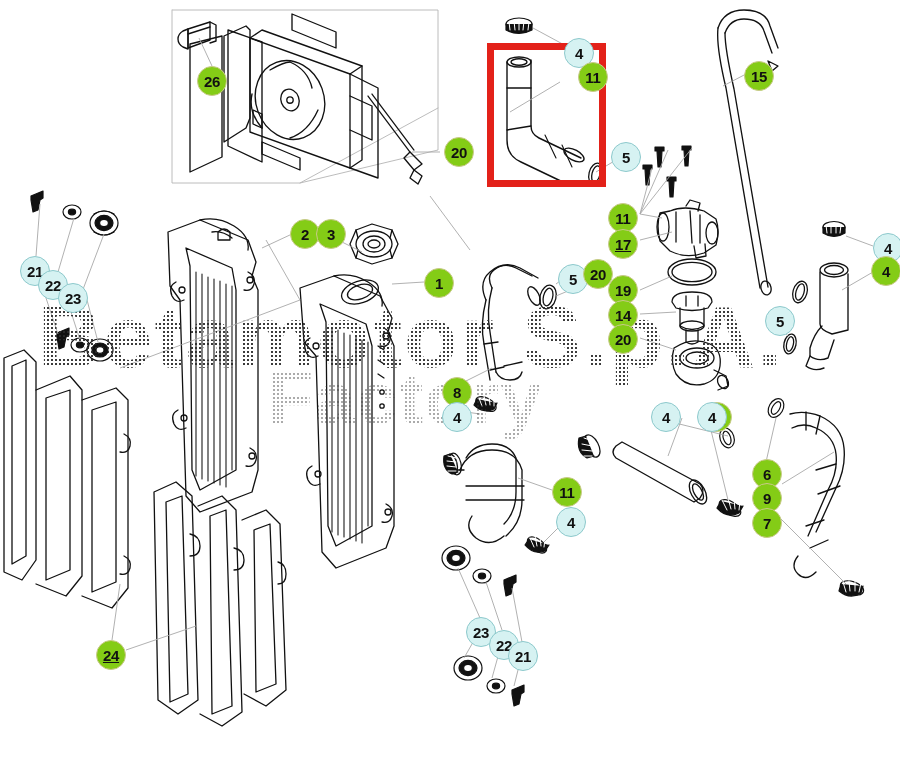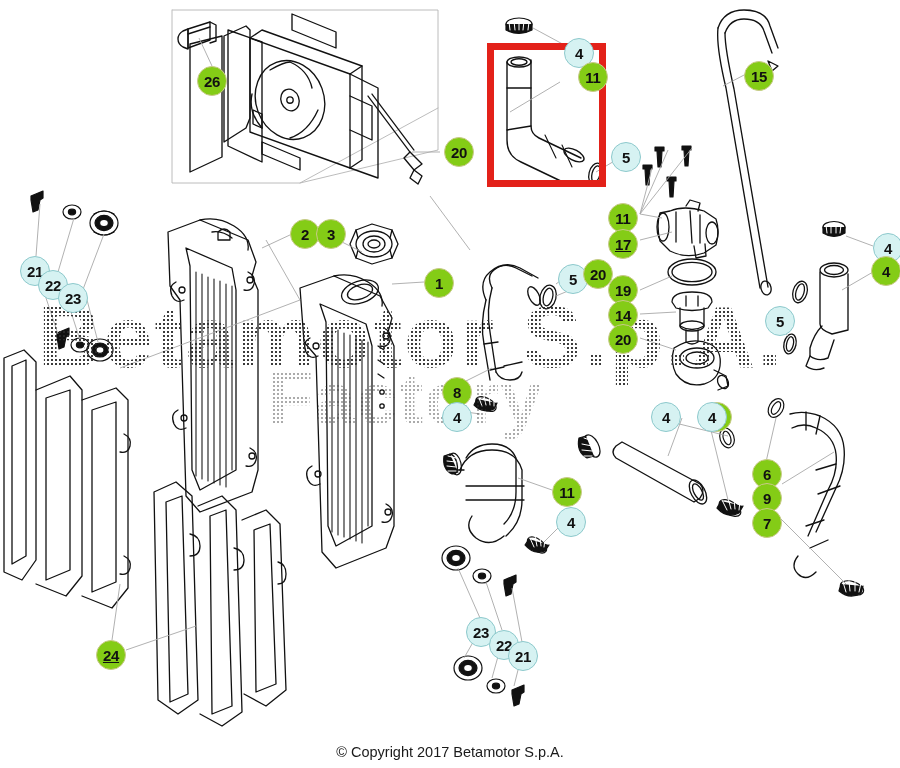--- a/index.html
+++ b/index.html
@@ -561,15 +561,14 @@
       <div class="callout cyan" style="left: 556px; top: 507px;">4</div>
       <div class="callout cyan" style="left: 20px; top: 256px;">21</div>
       <div class="callout cyan" style="left: 38px; top: 270px;">22</div>
       <div class="callout cyan" style="left: 58px; top: 283px;">23</div>
       <div class="callout cyan" style="left: 466px; top: 617px;">23</div>
       <div class="callout cyan" style="left: 489px; top: 630px;">22</div>
       <div class="callout cyan" style="left: 508px; top: 641px;">21</div>
       <div class="callout yellow" style="left: 96px; top: 640px; text-decoration: underline;">24</div>
     </div>
 
-  <div id="copyright">© Copyright 2017 Betamotor S.p.A.</div>
 
 </div>
 
 </body></html>

